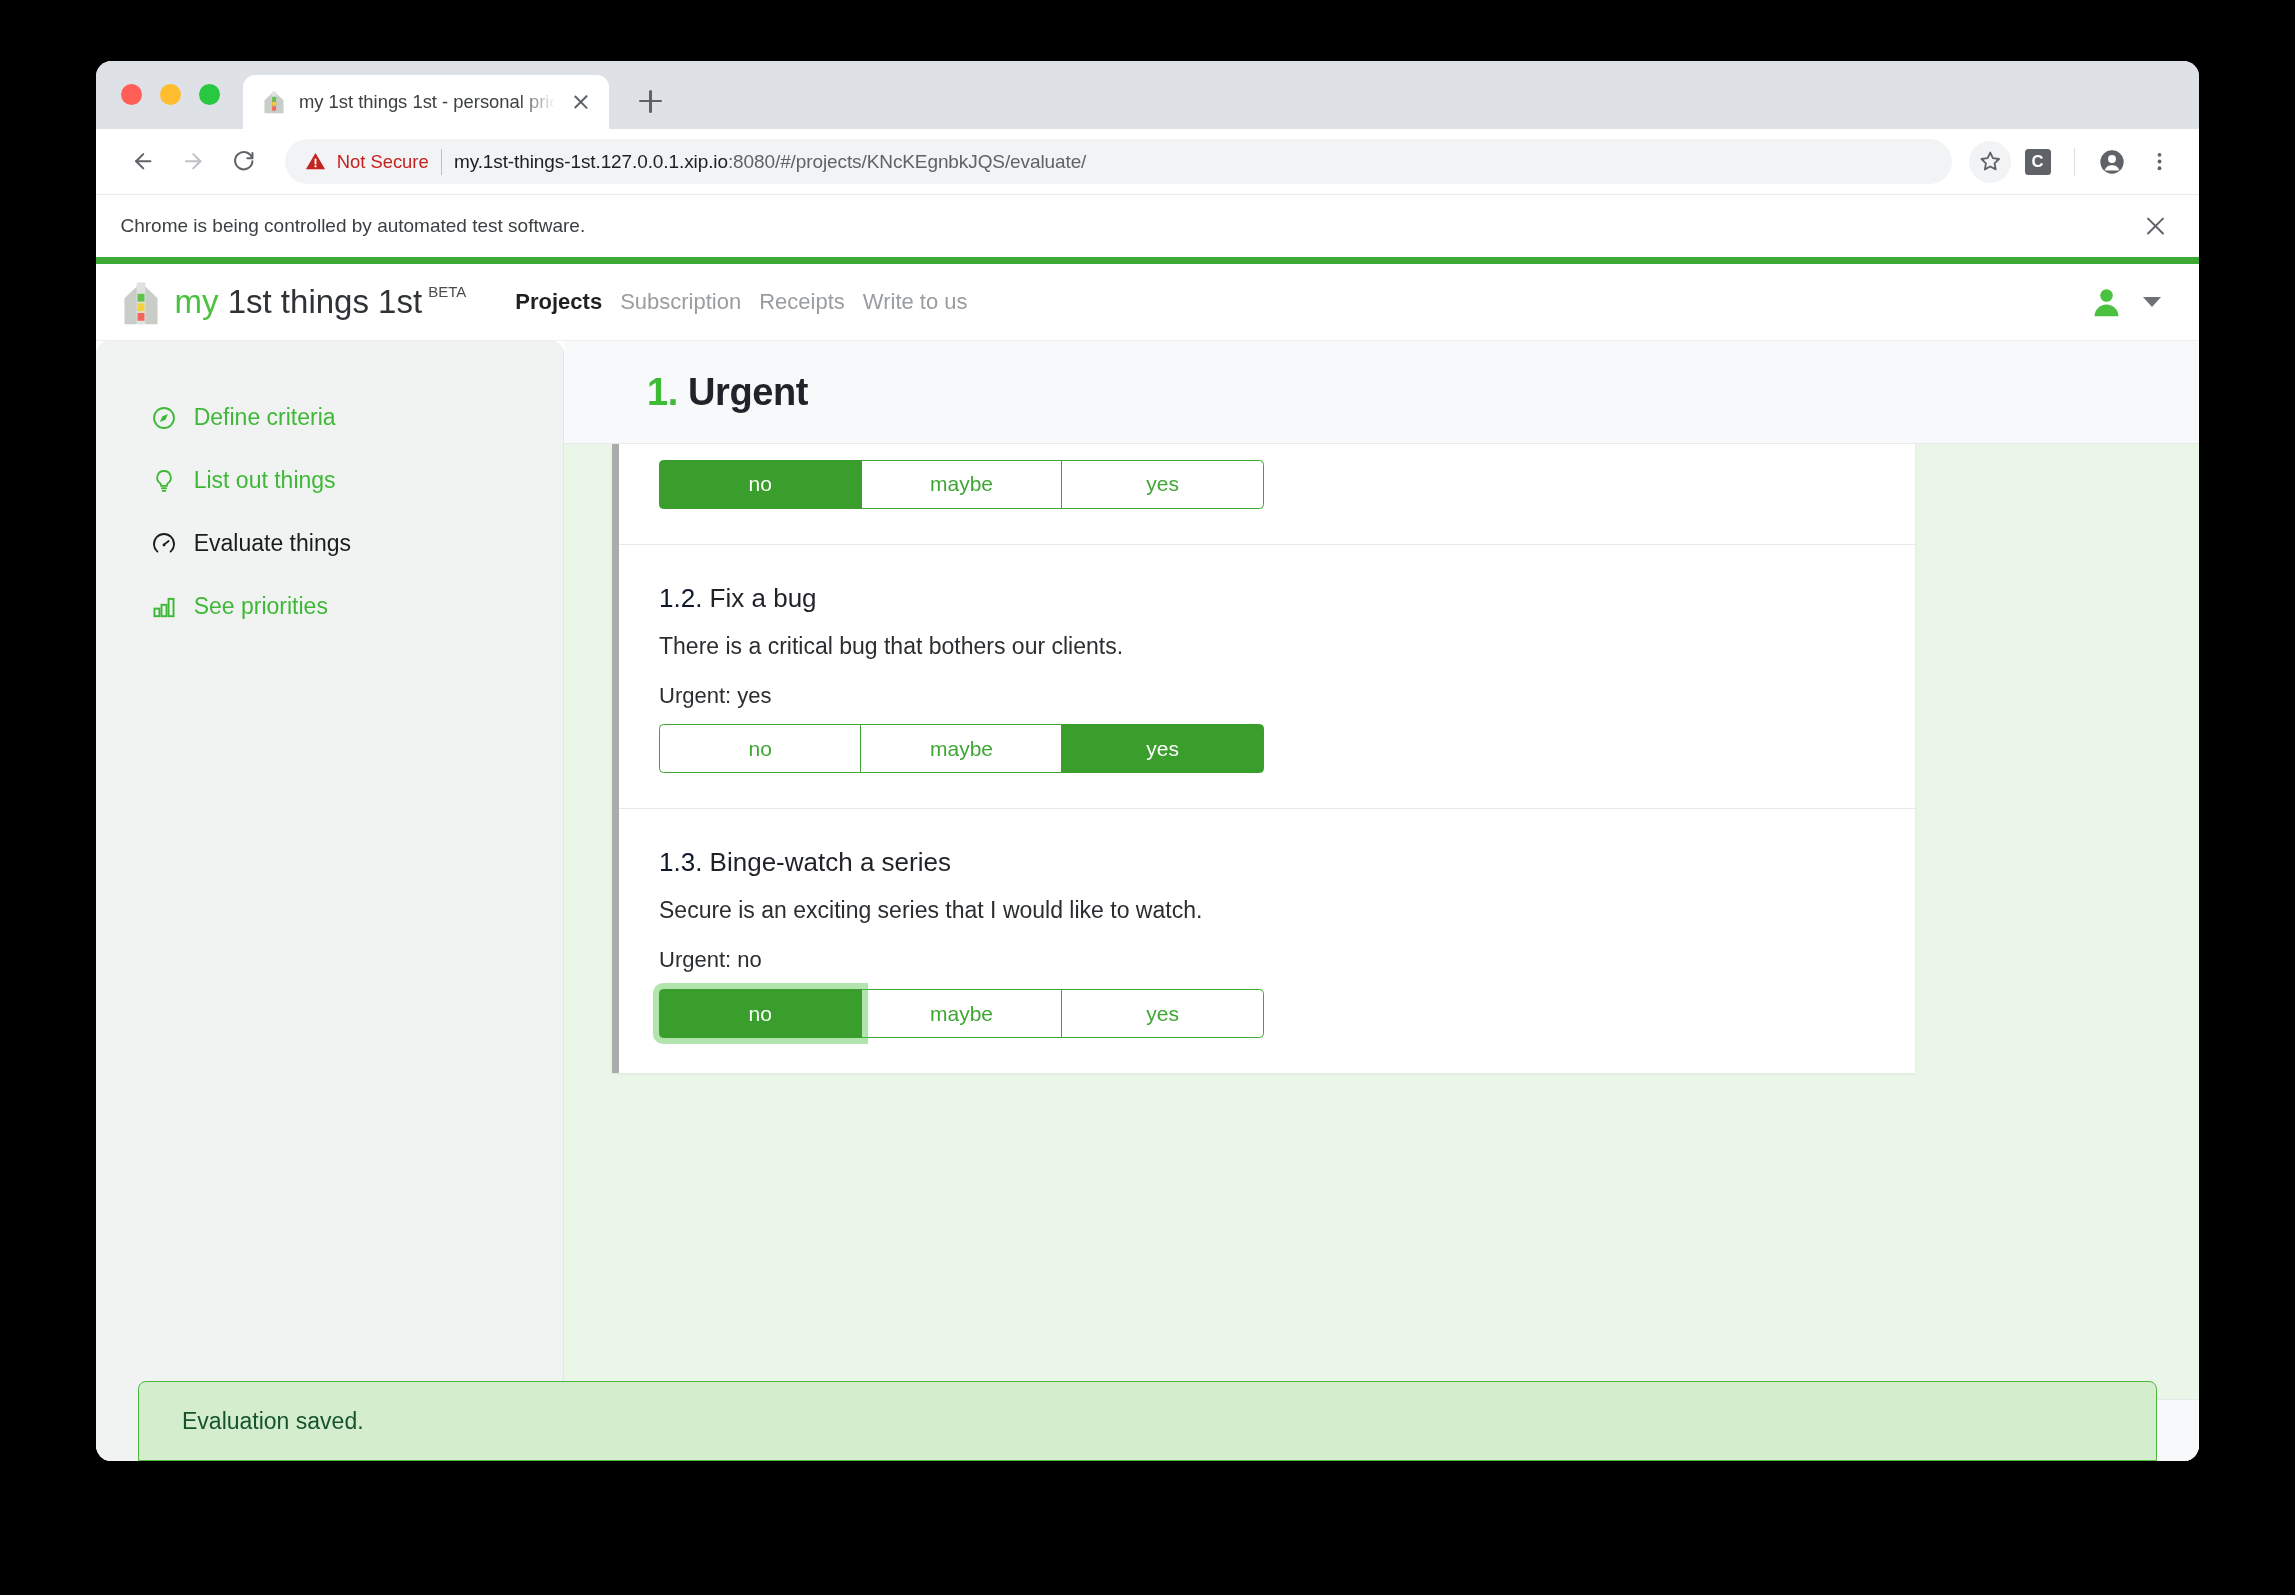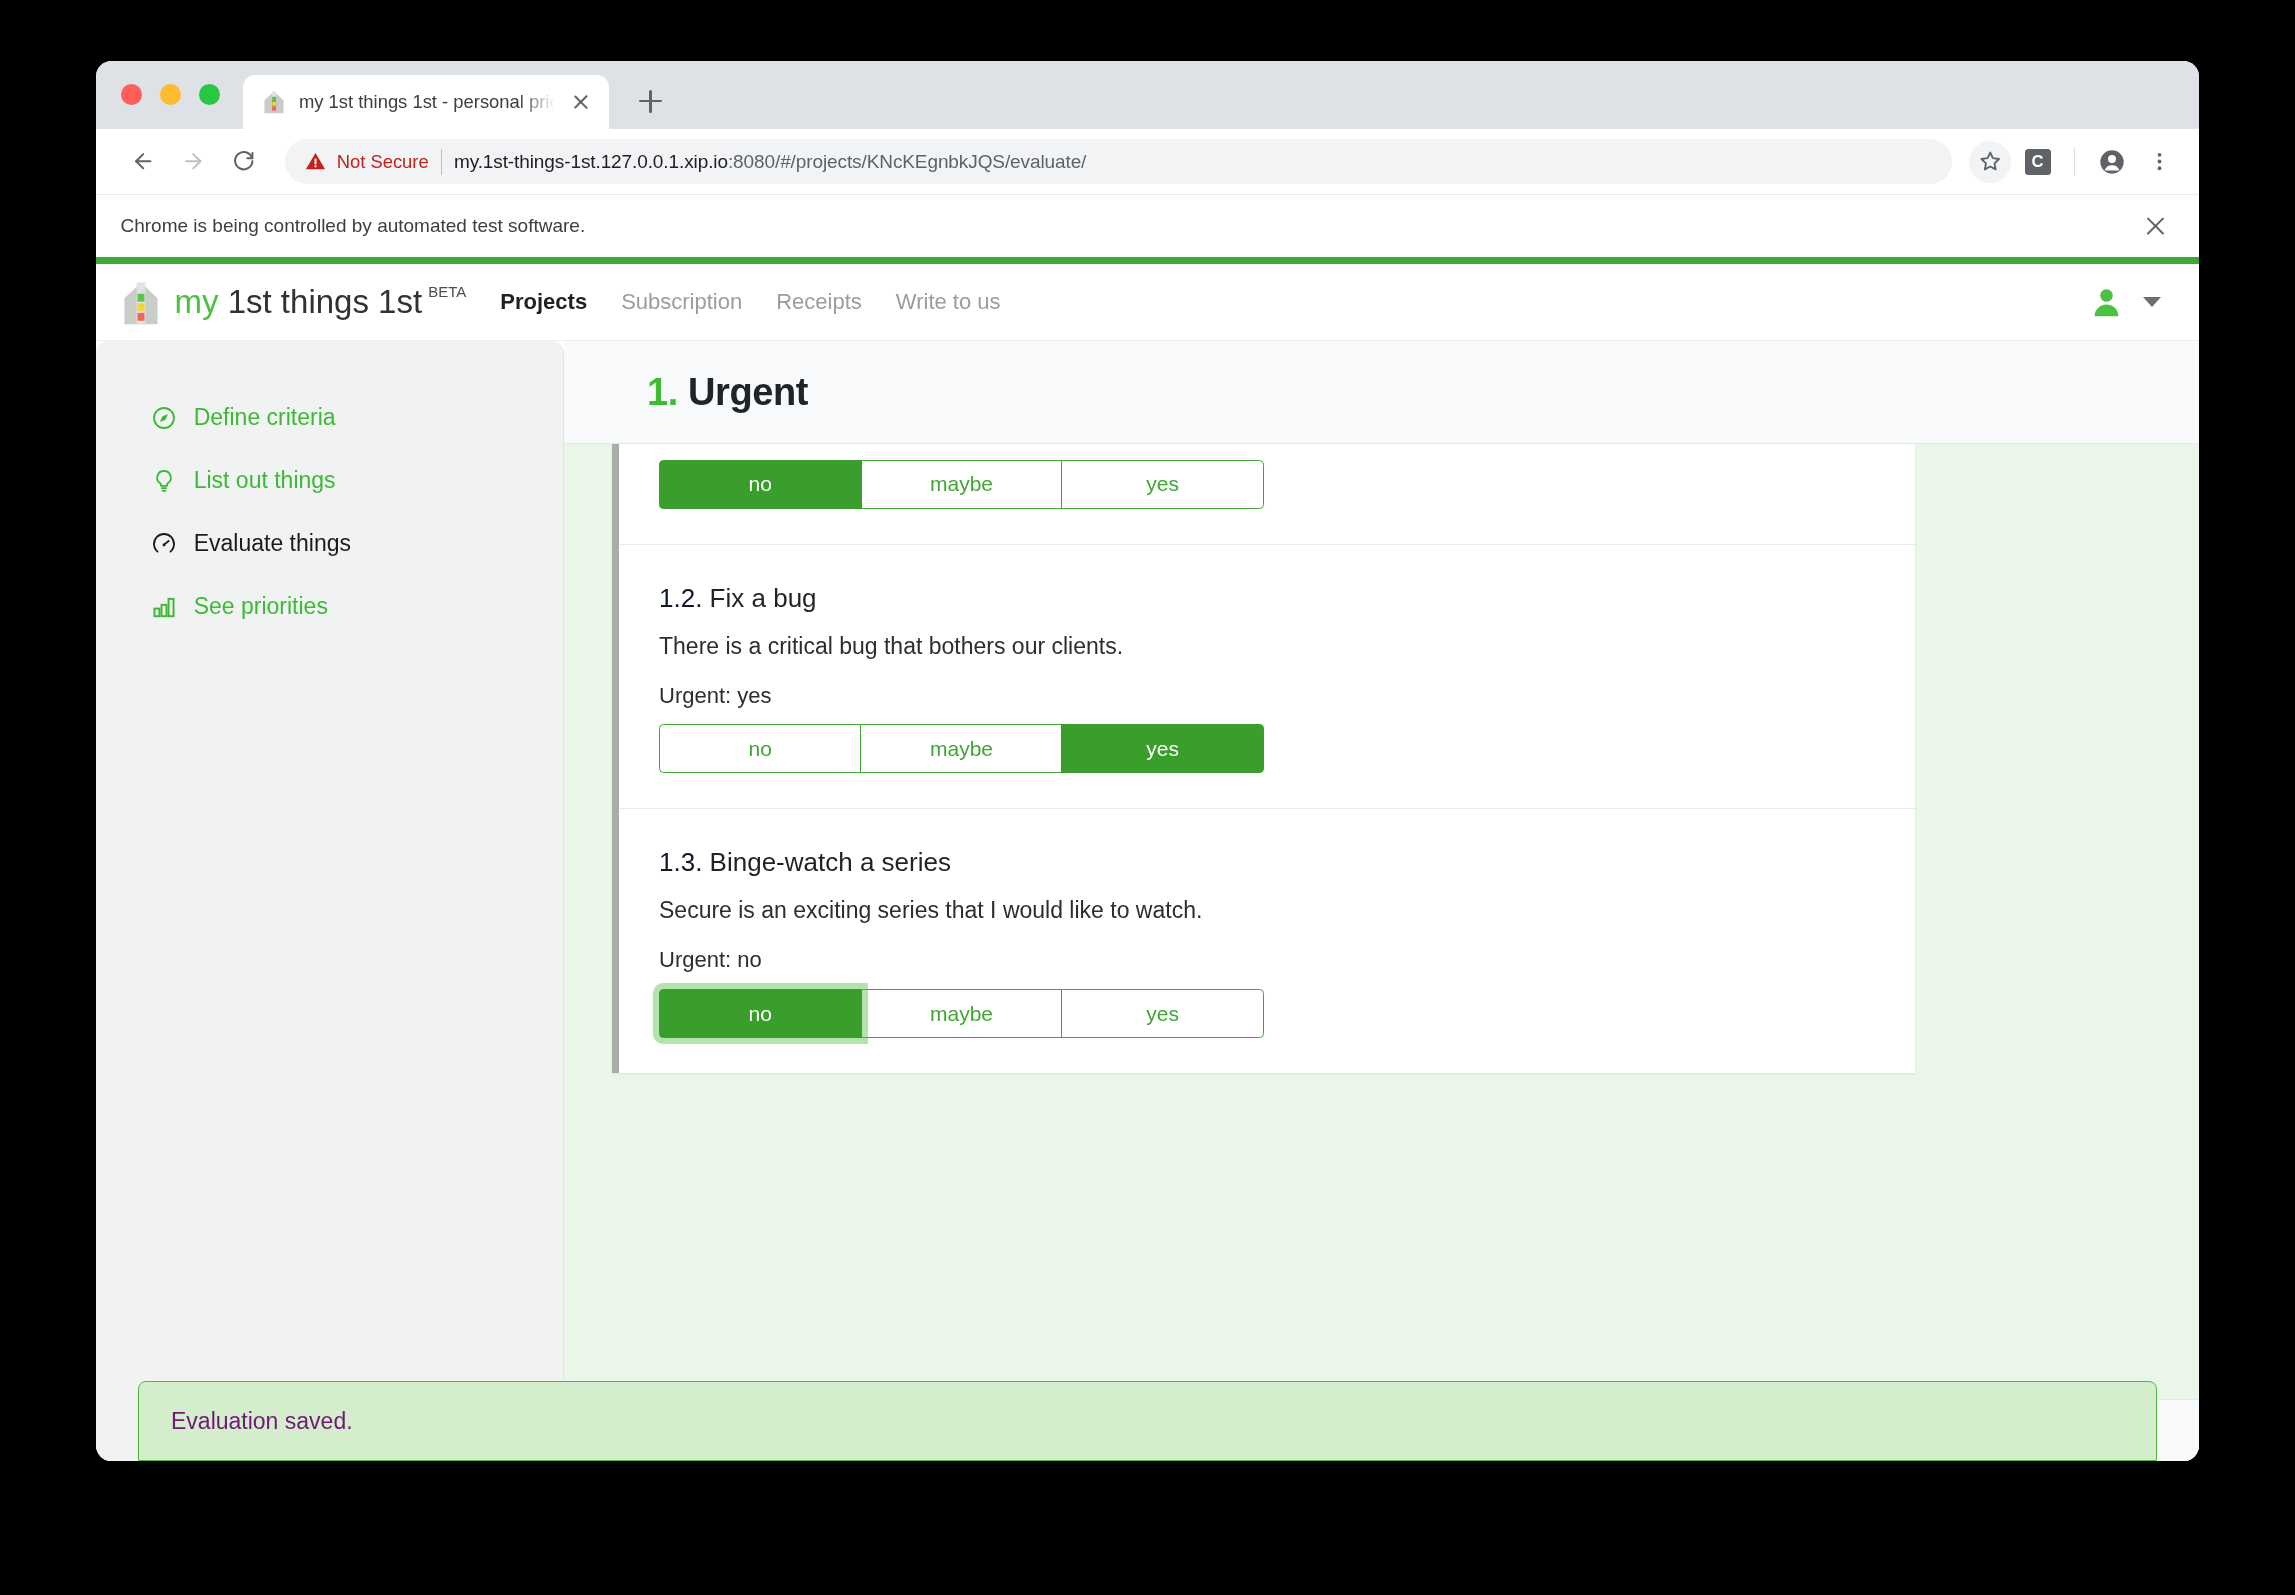--- a/index.html
+++ b/index.html
@@ -181,21 +181,21 @@
   #brand { display: flex; align-items: center; gap: 14px; }
   #brand-logo { width: 40px; height: 47px; }
   #brand-text {
     font-size: 33px; color: #2f3237; white-space: nowrap;
     display: flex; align-items: baseline; gap: 0;
   }
   #brand-my { color: #4bc140; font-weight: 400; }
   #brand-rest { color: #303336; }
   #brand-beta { font-size: 15px; color: #4a4d50; margin-left: 6.1px; align-self: flex-start; margin-top: 0; }
 
-  #app-nav { display: flex; align-items: center; gap: 34px; margin-left: 34px; font-size: 22px; }
+  #app-nav { display: flex; align-items: center; gap: 18px; margin-left: 49px; font-size: 22px; }
   .app-nav-link { color: #9a9da0; cursor: pointer; white-space: nowrap; }
   .app-nav-link.active { color: #1e2022; font-weight: 600; }
 
   #app-user { margin-left: auto; display: flex; align-items: center; gap: 19px; cursor: pointer; }
   #user-caret { width: 0; height: 0; border-left: 9.6px solid transparent; border-right: 9.6px solid transparent; border-top: 10.5px solid #6e7174; }
 
   
   #app-body { display: flex; height: 1120px; }
 
   #sidebar {
@@ -296,23 +296,23 @@
   
   #toast {
     position: absolute;
     left: 42px; bottom: 0;
     width: 2019px;
     height: 80px;
     background: #d4edcd;
     border: 1.7px solid #4cb63f;
     border-radius: 7.9px 7.9px 0 0;
     display: flex; align-items: center;
-    padding-left: 32px;
+    padding-left: 43px;
     font-size: 23px;
-    color: #701a75;
+    color: #14532d;
     z-index: 40;
   }
 </style>
 </head>
 <body>
 
 <div id="browser-window">
 
   <div id="tab-strip">
     <div id="traffic-lights">

